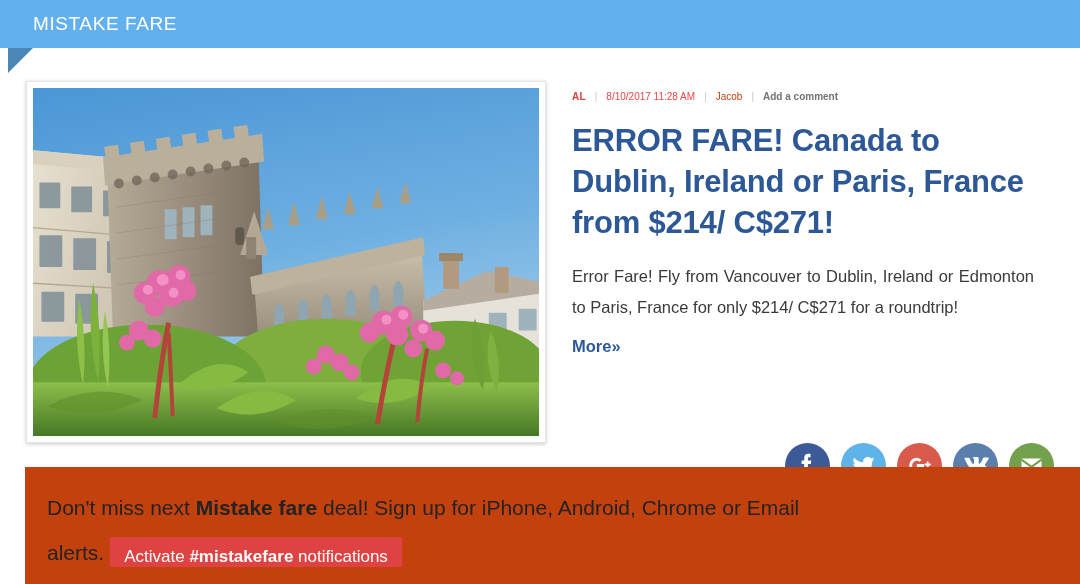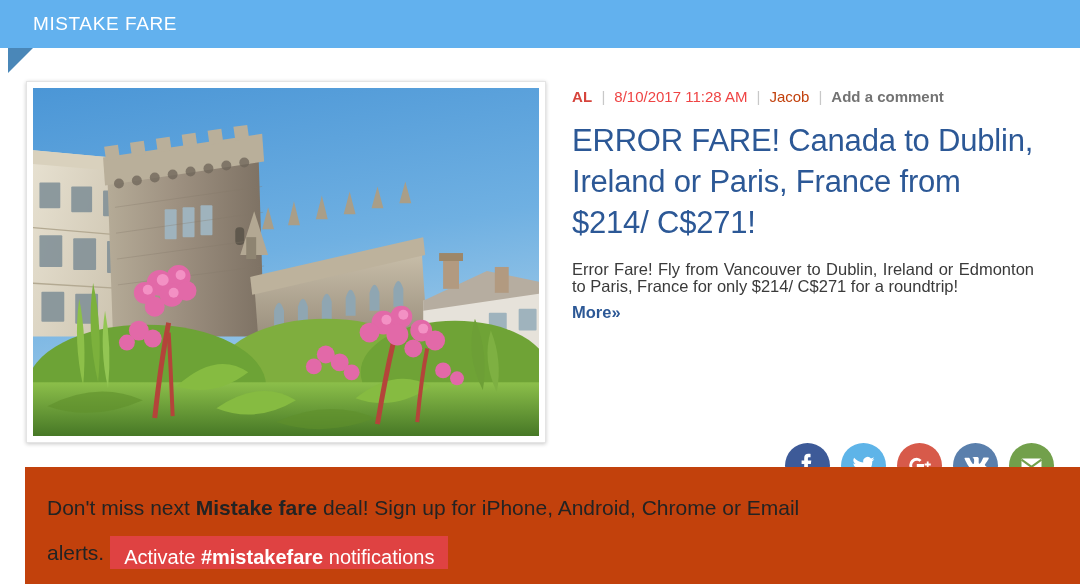--- a/index.html
+++ b/index.html
@@ -80,21 +80,21 @@
   .article {
     position: absolute;
     left: 572px;
     top: 38px;
     width: 462px;
   }
 
   .meta {
     display: flex;
     align-items: center;
-    font-size: 15px;
+    font-size: 10px;
     color: #3d3d3d;
     white-space: nowrap;
     height: 20px;
   }
   .meta-tag {
     color: #d6443c;
     font-weight: bold;
     letter-spacing: 0.2px;
   }
   .meta-sep {
@@ -107,37 +107,37 @@
   .meta-comment {
     color: #737373;
     font-weight: bold;
     cursor: pointer;
   }
 
   .headline {
     margin: 14px 0 0 0;
     font-size: 31px;
     line-height: 41px;
-    font-weight: normal;
+    font-weight: bold;
     color: #2c5896;
     letter-spacing: -0.2px;
     cursor: pointer;
   }
 
   .excerpt {
     margin: 18px 0 0 0;
     font-size: 16.5px;
-    line-height: 17px;
+    line-height: 31px;
     color: #3a3a3a;
     text-align: justify;
   }
 
   .more-link {
     display: inline-block;
-    margin-top: 8px;
+    margin-top: 14px;
     font-size: 16.5px;
     font-weight: bold;
     color: #2c5896;
     cursor: pointer;
   }
   .more-link .chev { font-weight: bold; }
 
   
   .social {
     position: absolute;
@@ -172,21 +172,21 @@
     font-size: 21px;
     line-height: 45px;
     color: #232323;
   }
   .signup-text b { font-weight: bold; }
 
   .cta {
     display: inline-block;
     background: #df4242;
     color: #ffffff;
-    font-size: 20px;
+    font-size: 17px;
     line-height: 1;
     padding: 11px 14px 2px 14px;
     margin-left: 6px;
     vertical-align: middle;
     position: relative;
     top: -2px;
     cursor: pointer;
     white-space: nowrap;
   }
   .cta b { font-weight: bold; }

